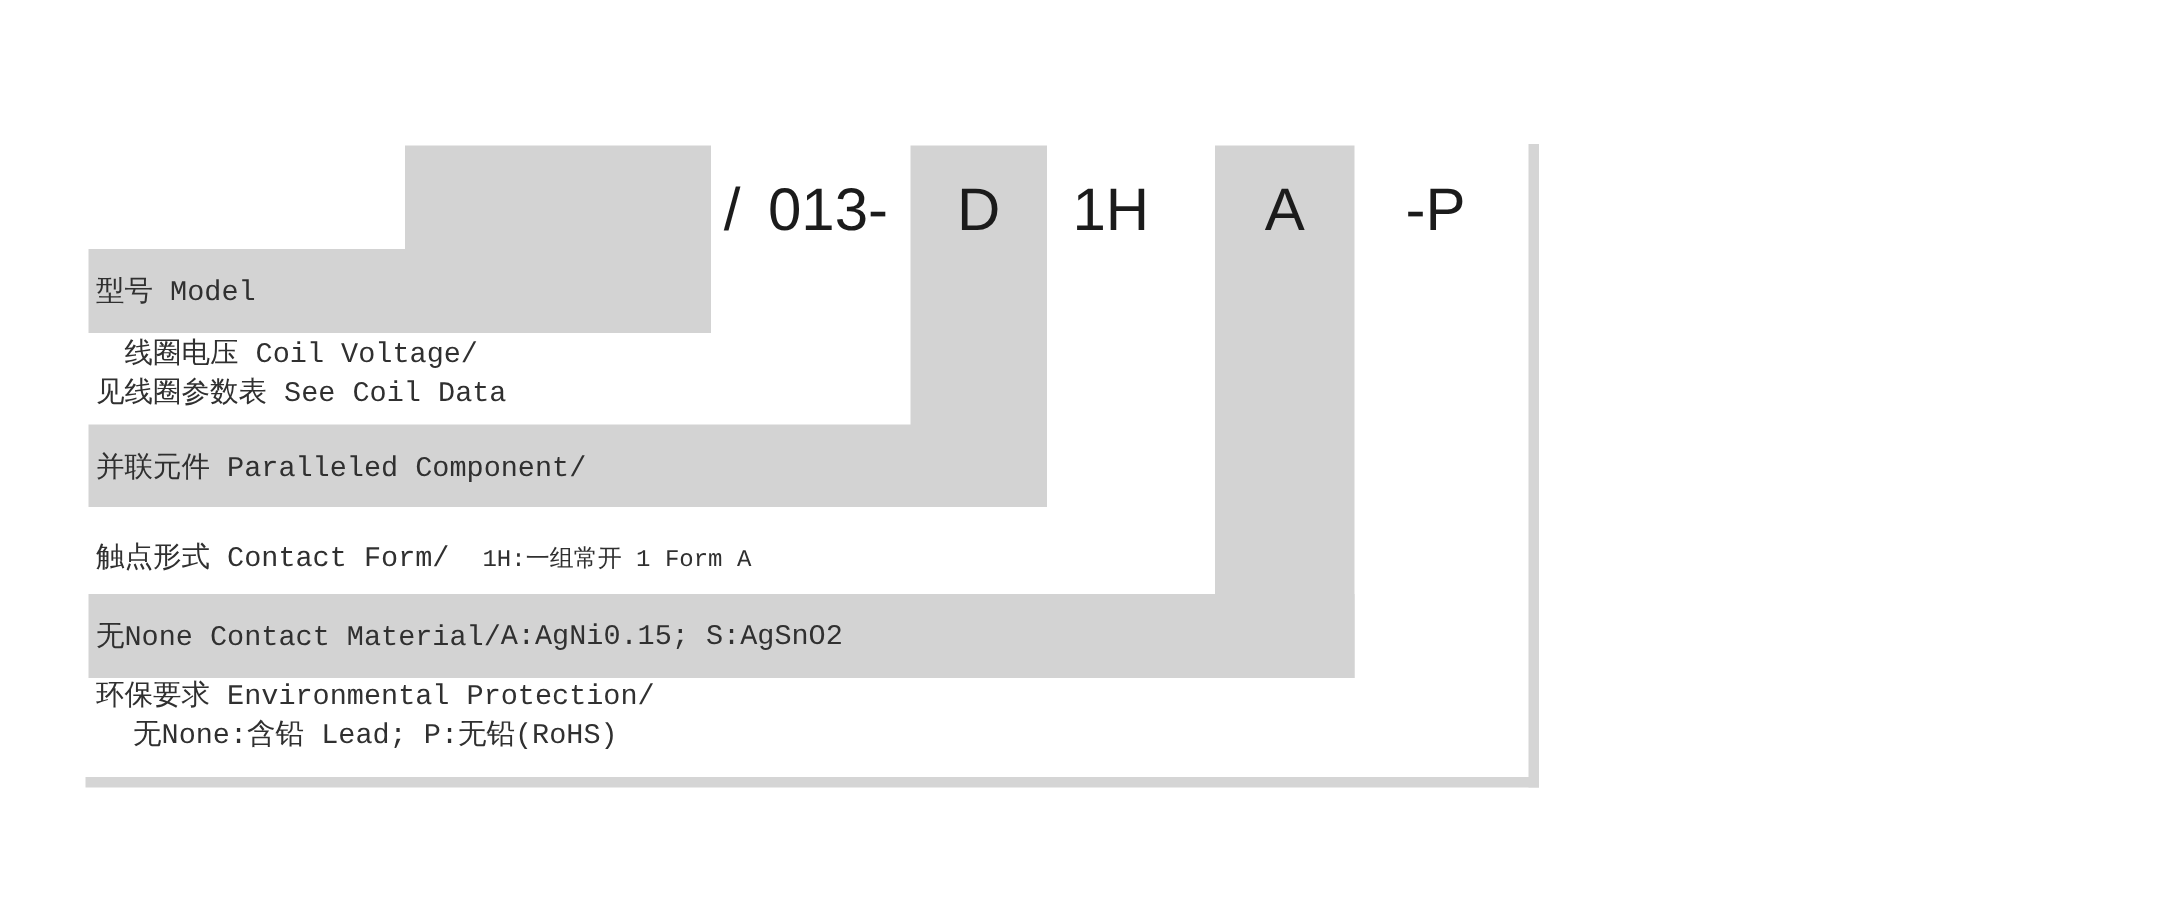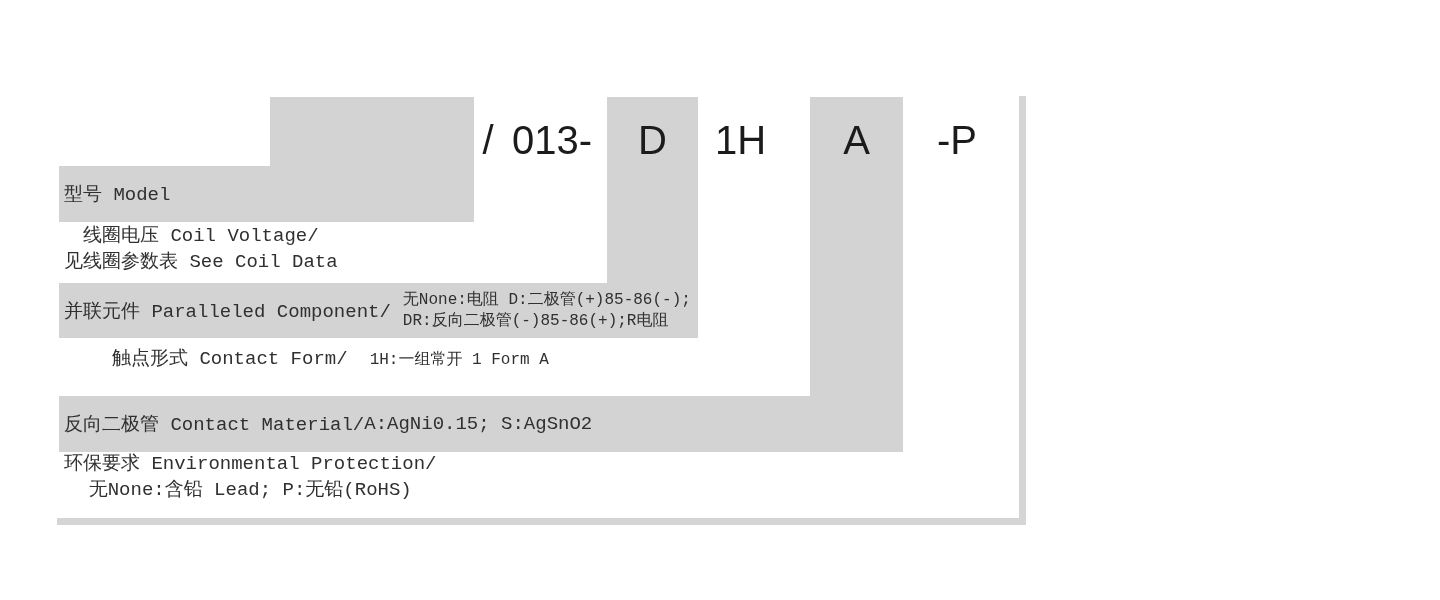--- a/index.html
+++ b/index.html
@@ -59,21 +59,21 @@
     left: 64px;
     display: flex;
     align-items: center;
     color: var(--text-label, #303030);
     font-size: 19px;
     white-space: nowrap;
   }
   #row-model      { top: 166px; height: 56px; }
   #row-coil       { top: 222px; height: 61px; flex-direction: column; }
   #row-paralleled { top: 283px; height: 55px; }
-  #row-form       { top: 338px; height: 58px; align-items: baseline; padding-top: 7px; box-sizing: border-box; margin-left: 48px; }
+  #row-form       { top: 338px; height: 58px; align-items: baseline; padding-top: 20px; box-sizing: border-box; }
   #row-material   { top: 396px; height: 56px; }
   #row-env        { top: 450px; height: 68px; flex-direction: column; }
 
   .row .detail      { }
   .row .detail-sm   { margin-left: 22px; font-size: 16px; }
   .detail-stack {
     margin-left: 12px;
     display: flex;
     flex-direction: column;
     font-size: 16px;
@@ -105,33 +105,29 @@
     <span>型号 Model</span>
   </div>
 
   <div class="row" id="row-coil">
     <span>线圈电压 Coil Voltage/</span>
     <span class="detail">见线圈参数表 See Coil Data</span>
   </div>
 
   <div class="row" id="row-paralleled">
     <span>并联元件 Paralleled Component/</span>
-    <span class="detail-stack">
-      <span>无None:电阻 D:二极管(+)85-86(-);</span>
-      <span>DR:反向二极管(-)85-86(+);R电阻</span>
-    </span>
   </div>
 
   <div class="row" id="row-form">
     <span>触点形式 Contact Form/</span>
     <span class="detail-sm">1H:一组常开 1 Form A</span>
   </div>
 
   <div class="row" id="row-material">
-    <span>反向二极管 Contact Material/</span>
+    <span>无None Contact Material/</span>
     <span class="detail">A:AgNi0.15; S:AgSnO2</span>
   </div>
 
   <div class="row" id="row-env">
     <span>环保要求 Environmental Protection/</span>
     <span class="detail">无None:含铅 Lead; P:无铅(RoHS)</span>
   </div>
 
 </div>
 

